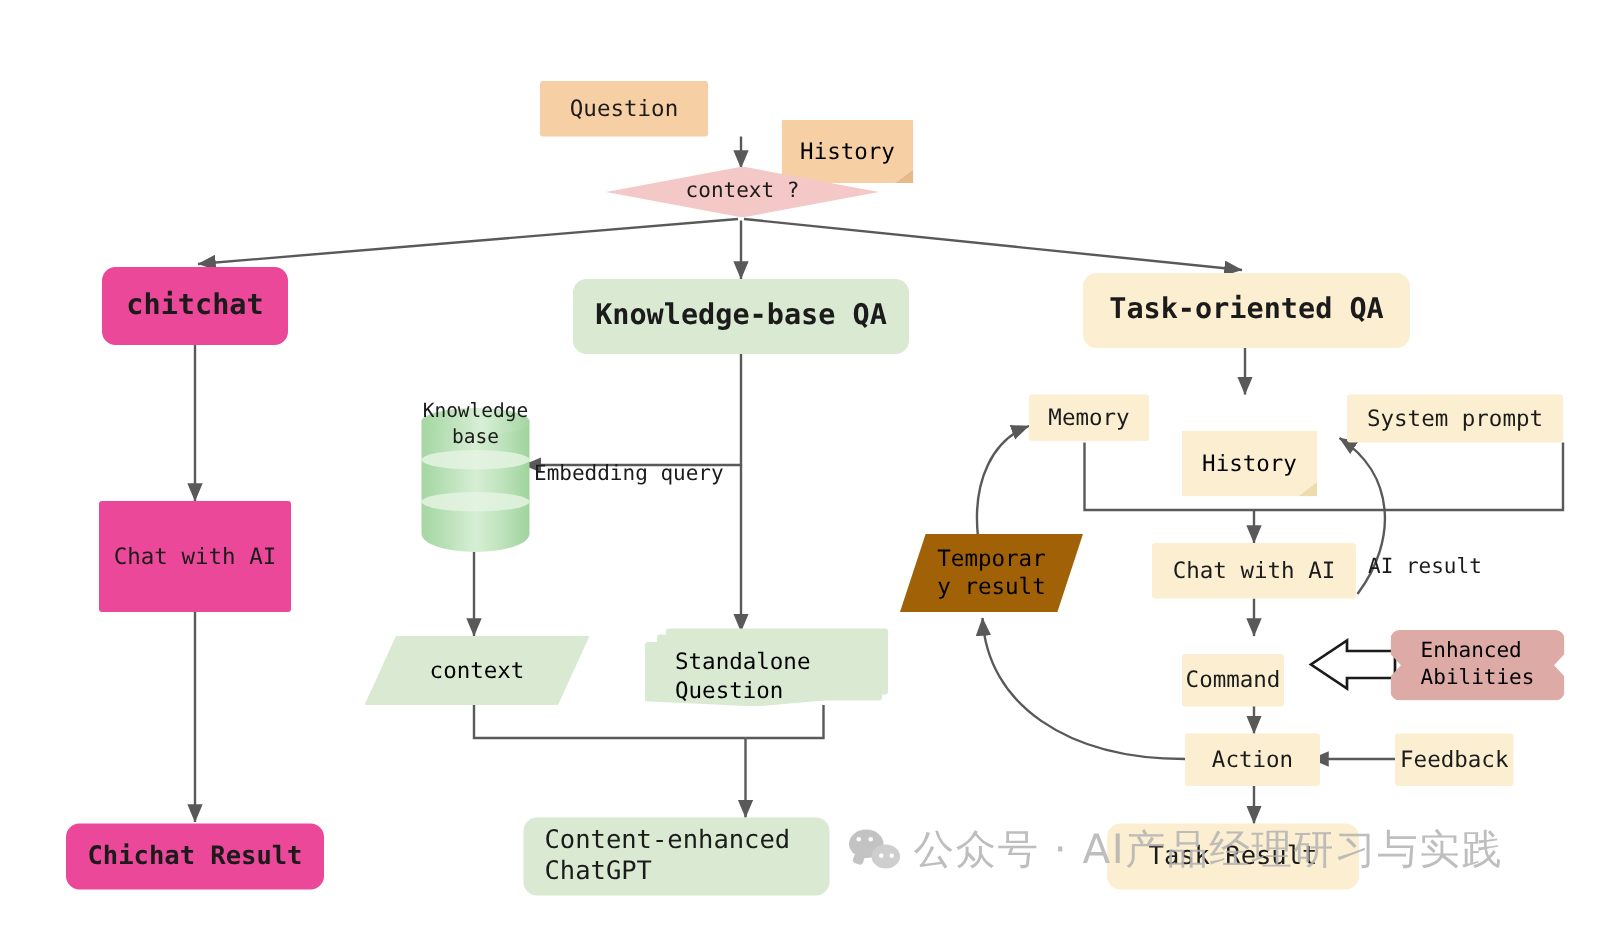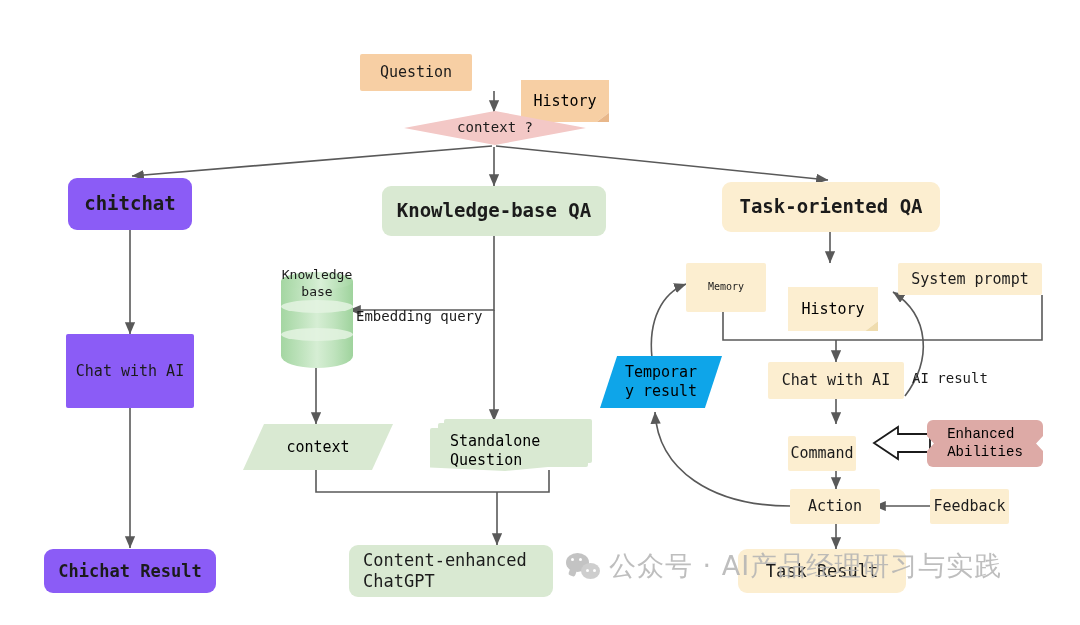--- a/index.html
+++ b/index.html
@@ -16,27 +16,27 @@
   .node{
     position:absolute;
     box-sizing:border-box;
     display:flex;align-items:center;justify-content:center;
     text-align:center;
     color:#1b1b1b;
     line-height:1.22;
     white-space:pre-line;
   }
   
-  .f-blue   {background:#8b5cf6;}
+  .f-blue   {background:#ec4899;}
   .f-green  {background:#d9e9d2;}
   .f-yellow {background:#fceed0;}
   .f-orange {background:#f7cfa4;}
   .f-pink   {background:#f3c8c6;}
   .f-rose   {background:#ddaaa6;}
-  .f-gray   {background:#0ea5e9;}
+  .f-gray   {background:#a16207;}
 
   
   .rounded{border-radius:9px;}
   .rect{border-radius:2px;}
   .head{font-weight:bold;}
 
   
   .note{position:absolute;margin-top:28px;}
   .note .body{
     position:absolute;inset:0;
@@ -232,21 +232,21 @@
                 box-sizing:border-box;">Standalone
 Question</div>
   </div>
 
   <div class="node f-green rounded" style="left:349px;top:545px;width:204px;height:52px;font-size:17px;
               justify-content:flex-start;padding-left:14px;text-align:left;">
     <span>Content-enhanced
 ChatGPT</span>
   </div>
 
-  <div class="node f-yellow rect" style="left:686px;top:263px;width:80px;height:49px;font-size:10px;">
+  <div class="node f-yellow rect" style="left:686px;top:263px;width:80px;height:31px;font-size:15px;">
     <span>Memory</span>
   </div>
 
   <div class="note y" style="left:788px;top:259px;width:90px;height:44px;">
     <div class="body f-yellow">
       <span style="font-size:15px;">History</span>
     </div>
     <div class="fold"></div>
   </div>
 
@@ -268,21 +268,21 @@
   <div class="lbl" style="left:912px;top:354px;width:110px;font-size:14px;text-align:left;">
     <span>AI result</span>
   </div>
 
   <div class="node f-yellow rect" style="left:788px;top:424px;width:68px;height:35px;font-size:15px;margin-top:12px;">
     <span>Command</span>
   </div>
 
   <div class="card" style="left:927px;top:420px;width:116px;height:47px;">
     <div class="body f-rose">
-      <span style="font-size:14px;line-height:1.25;white-space:pre-line;font-family:Liberation Mono, monospace;">Enhanced
+      <span style="font-size:14px;line-height:1.25;white-space:pre-line;">Enhanced
 Abilities</span>
     </div>
   </div>
 
   <div class="node f-yellow rect" style="left:790px;top:489px;width:90px;height:35px;font-size:15px;align-items:center;">
     <span>Action</span>
   </div>
 
   <div class="node f-yellow rect" style="left:930px;top:489px;width:79px;height:35px;font-size:15px;">
     <span>Feedback</span>

